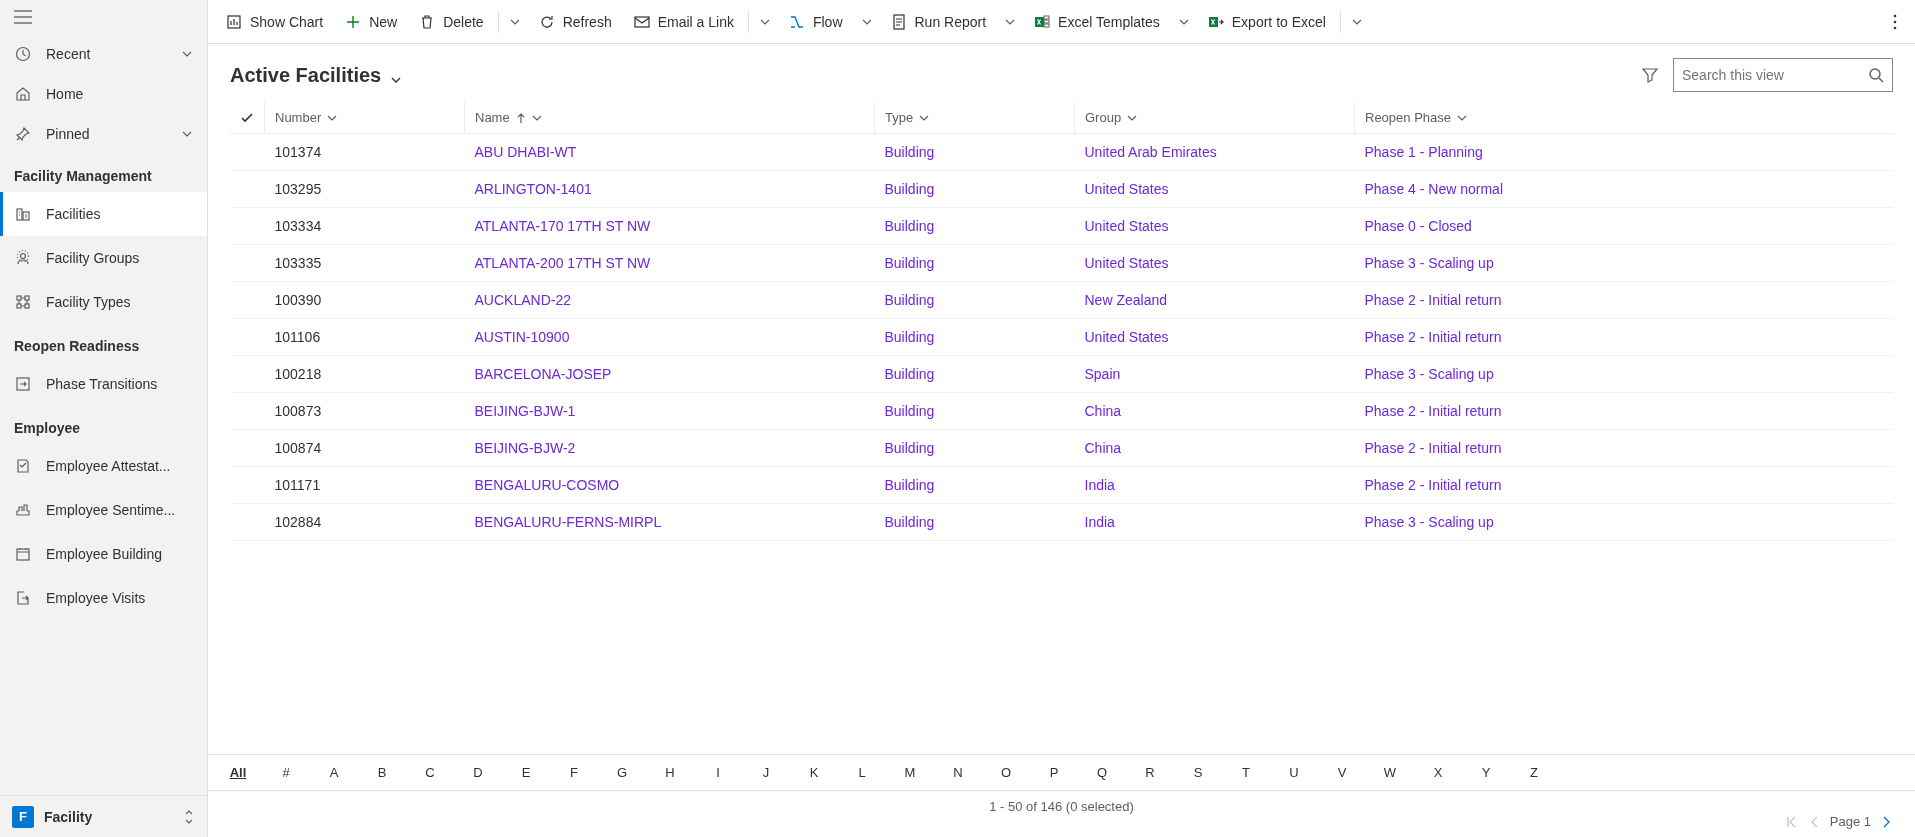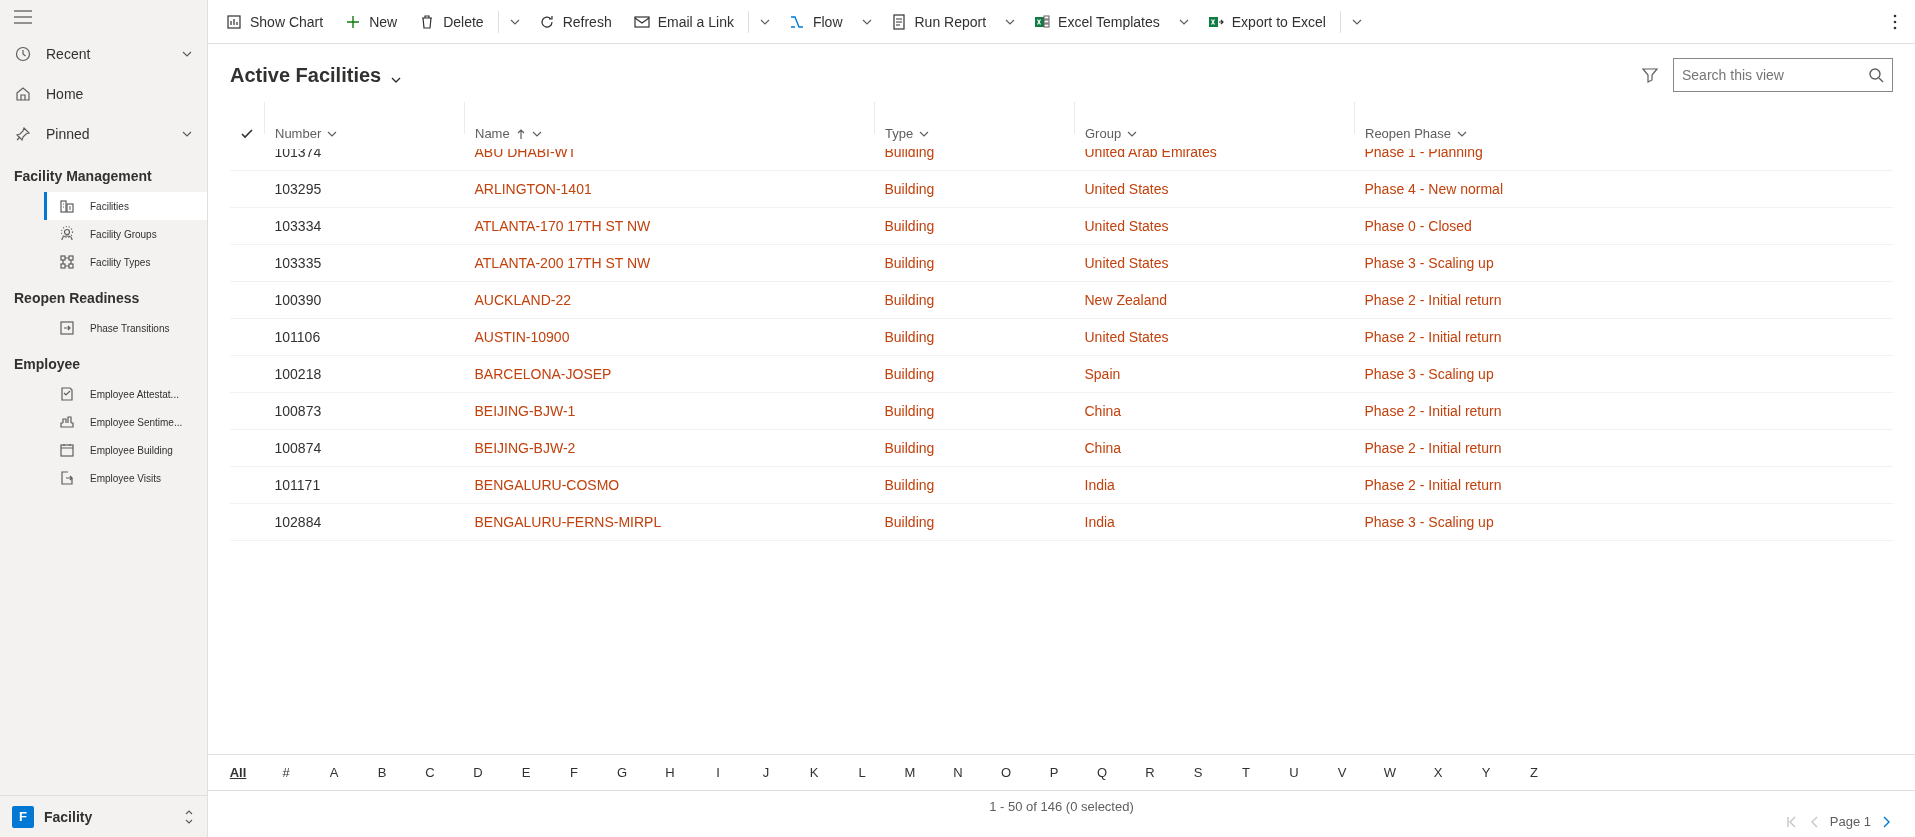--- a/index.html
+++ b/index.html
@@ -55,23 +55,22 @@
   padding: 14px 14px 8px 14px;
   font-weight: 600;
   font-size: 14px;
 }
 .nav-sub-item {
   display: flex;
   align-items: center;
   padding: 8px 14px 8px 14px;
   gap: 14px;
   cursor: pointer;
-  height: 28px;
-  font-size: 10px;
-  margin-left: 44px;
+  height: 44px;
+  font-size: 14px;
 }
 .nav-sub-item.active {
   background: #fff;
   border-left: 3px solid #0078d4;
   padding-left: 11px;
 }
 .nav-sub-item .nav-icon { width: 18px; height: 18px; display: flex; align-items: center; justify-content: center; color: #605e5c; }
 .nav-sub-item .label { flex: 1; white-space: nowrap; overflow: hidden; text-overflow: ellipsis; }
 .sidebar-footer {
   border-top: 1px solid #e1dfdd;
@@ -177,31 +176,31 @@
   border-collapse: collapse;
 }
 .grid thead th {
   text-align: left;
   font-weight: 400;
   color: #605e5c;
   font-size: 13px;
   padding: 8px 10px;
   border-bottom: 1px solid #edebe9;
   position: sticky;
-  top: 16px;
+  top: 0;
   background: #fff;
 }
 .grid thead th .th-inner { display: flex; align-items: center; gap: 6px; }
 .th-sep { border-left: 1px solid #edebe9; }
 .grid tbody td {
   padding: 10px 10px;
   border-bottom: 1px solid #f3f2f1;
   font-size: 14px;
 }
-.link { color: #c2410c; cursor: pointer; }
+.link { color: #6d28d9; cursor: pointer; }
 .col-check { width: 34px; }
 .col-number { width: 200px; }
 .col-name { width: 410px; }
 .col-type { width: 200px; }
 .col-group { width: 280px; }
 
 .alpha-bar {
   display: flex;
   align-items: center;
   border-top: 1px solid #e1dfdd;

